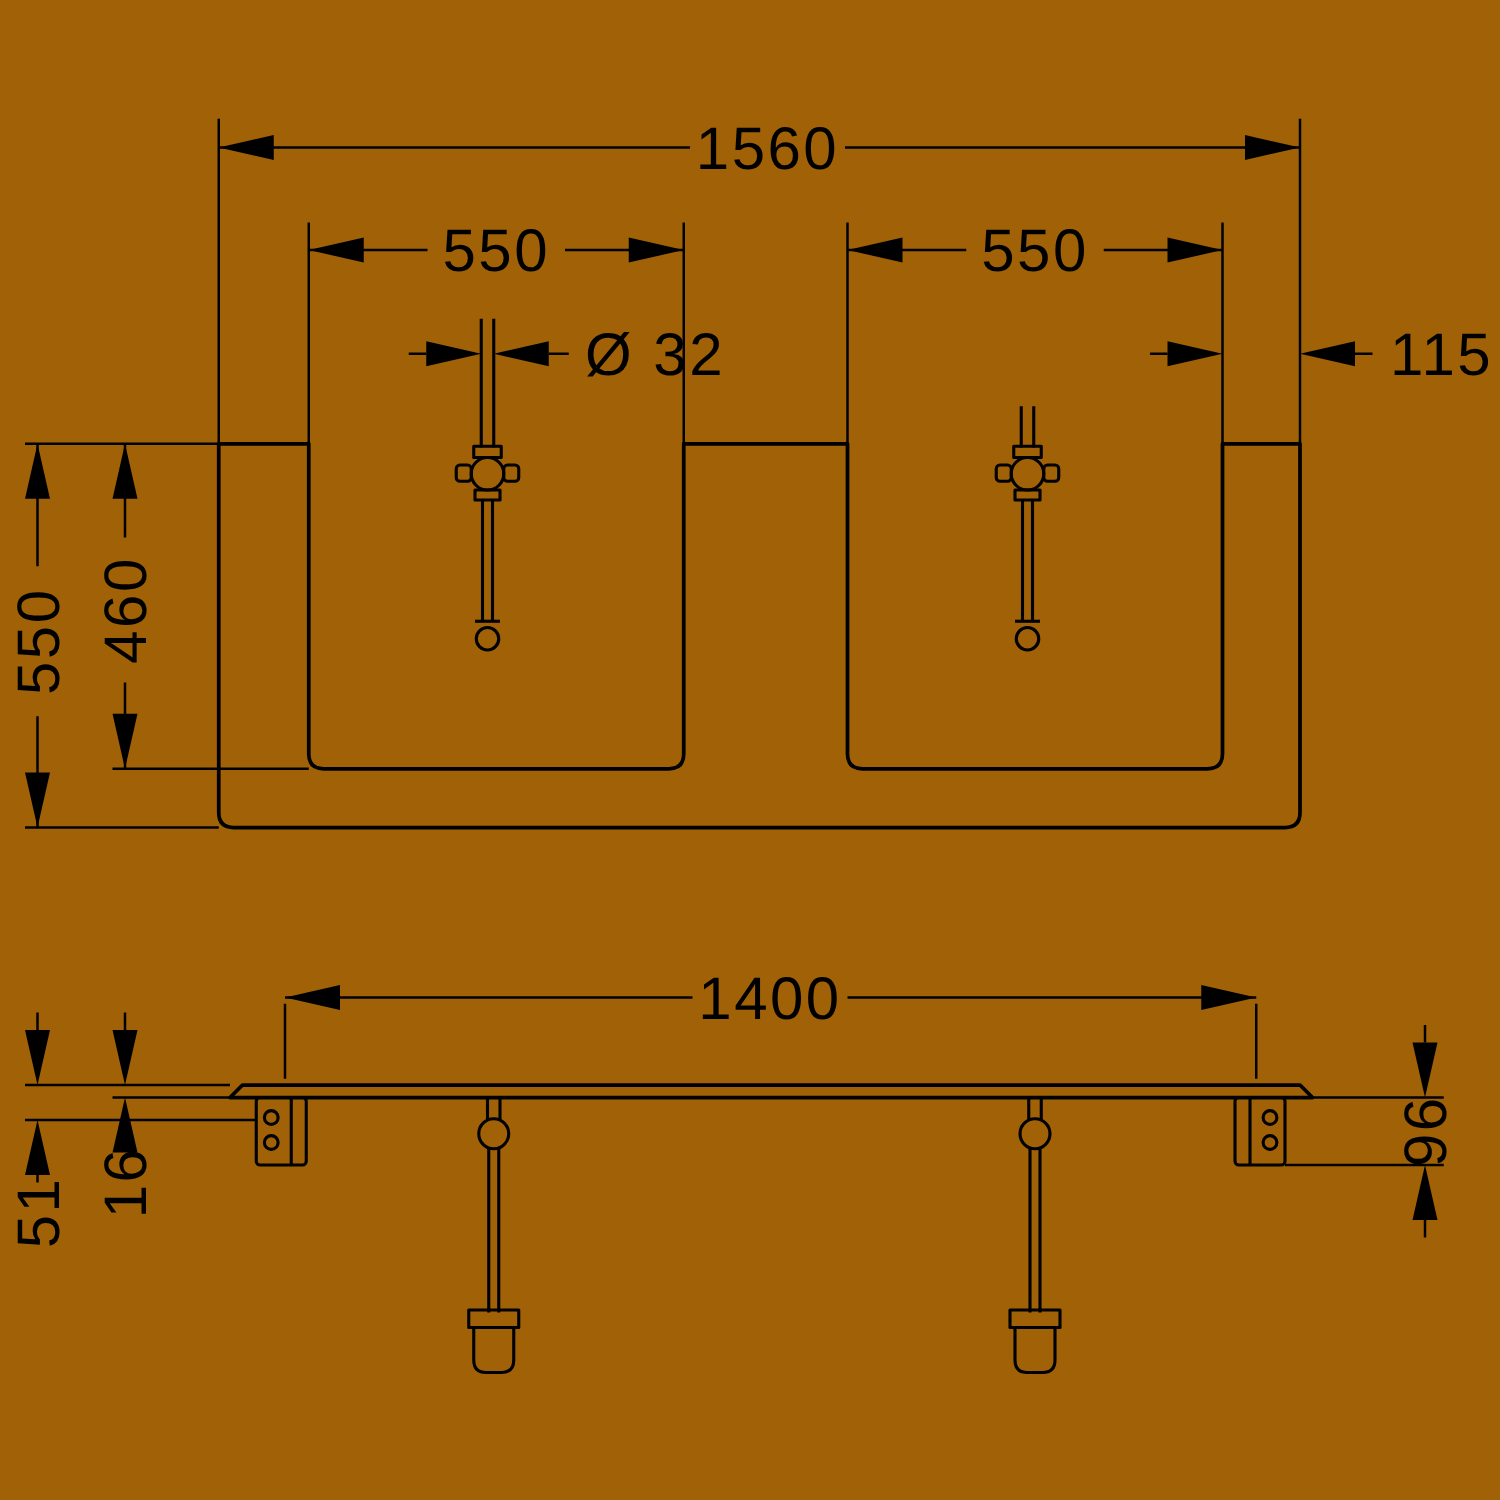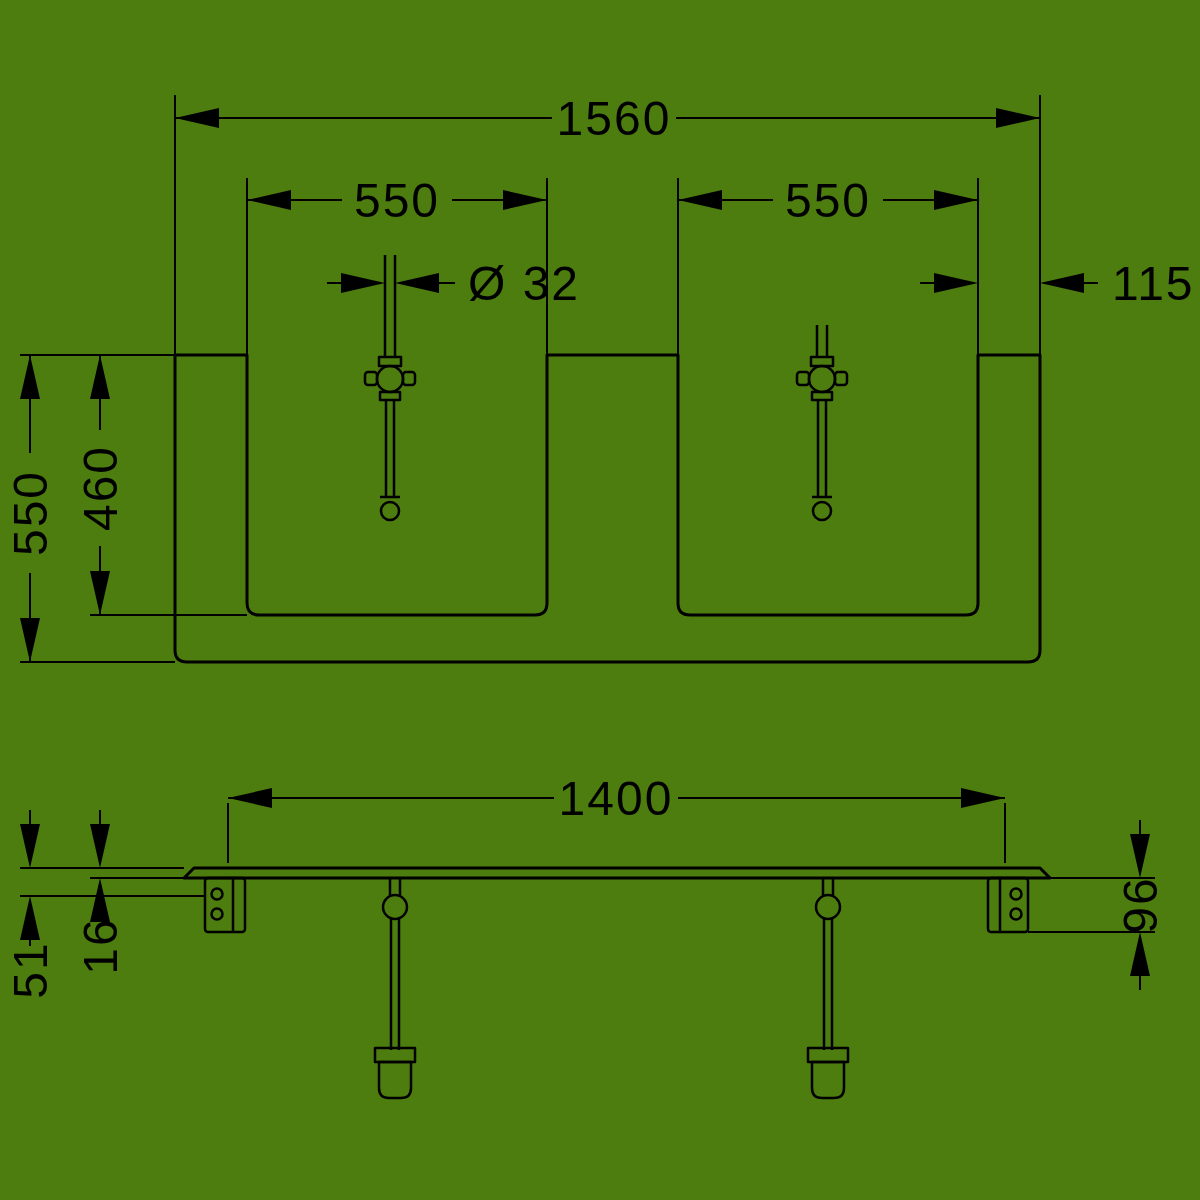--- a/index.html
+++ b/index.html
@@ -1,16 +1,16 @@
 <!DOCTYPE html>
 <html><head>
 <meta charset="utf-8">
 <style>
   html,body{margin:0;padding:0;background:#ffffff;}
-  .page{width:1200px;height:1200px;background:#4d7c0f;position:relative;}
+  .page{width:1200px;height:1200px;background:#a16207;position:relative;}
   svg{display:block;}
   .dim{font-family:"Liberation Sans","DejaVu Sans",sans-serif;font-size:48px;letter-spacing:2px;fill:#000;}
   .outline{fill:none;stroke:#000;stroke-width:3;stroke-linejoin:round;stroke-linecap:round;}
   .part{fill:none;stroke:#000;stroke-width:2.5;stroke-linejoin:round;}
   .dimline{stroke:#000;stroke-width:2;fill:none;}
   .arrow{fill:#000;stroke:none;}
 </style>
 </head>
 <body>
 

